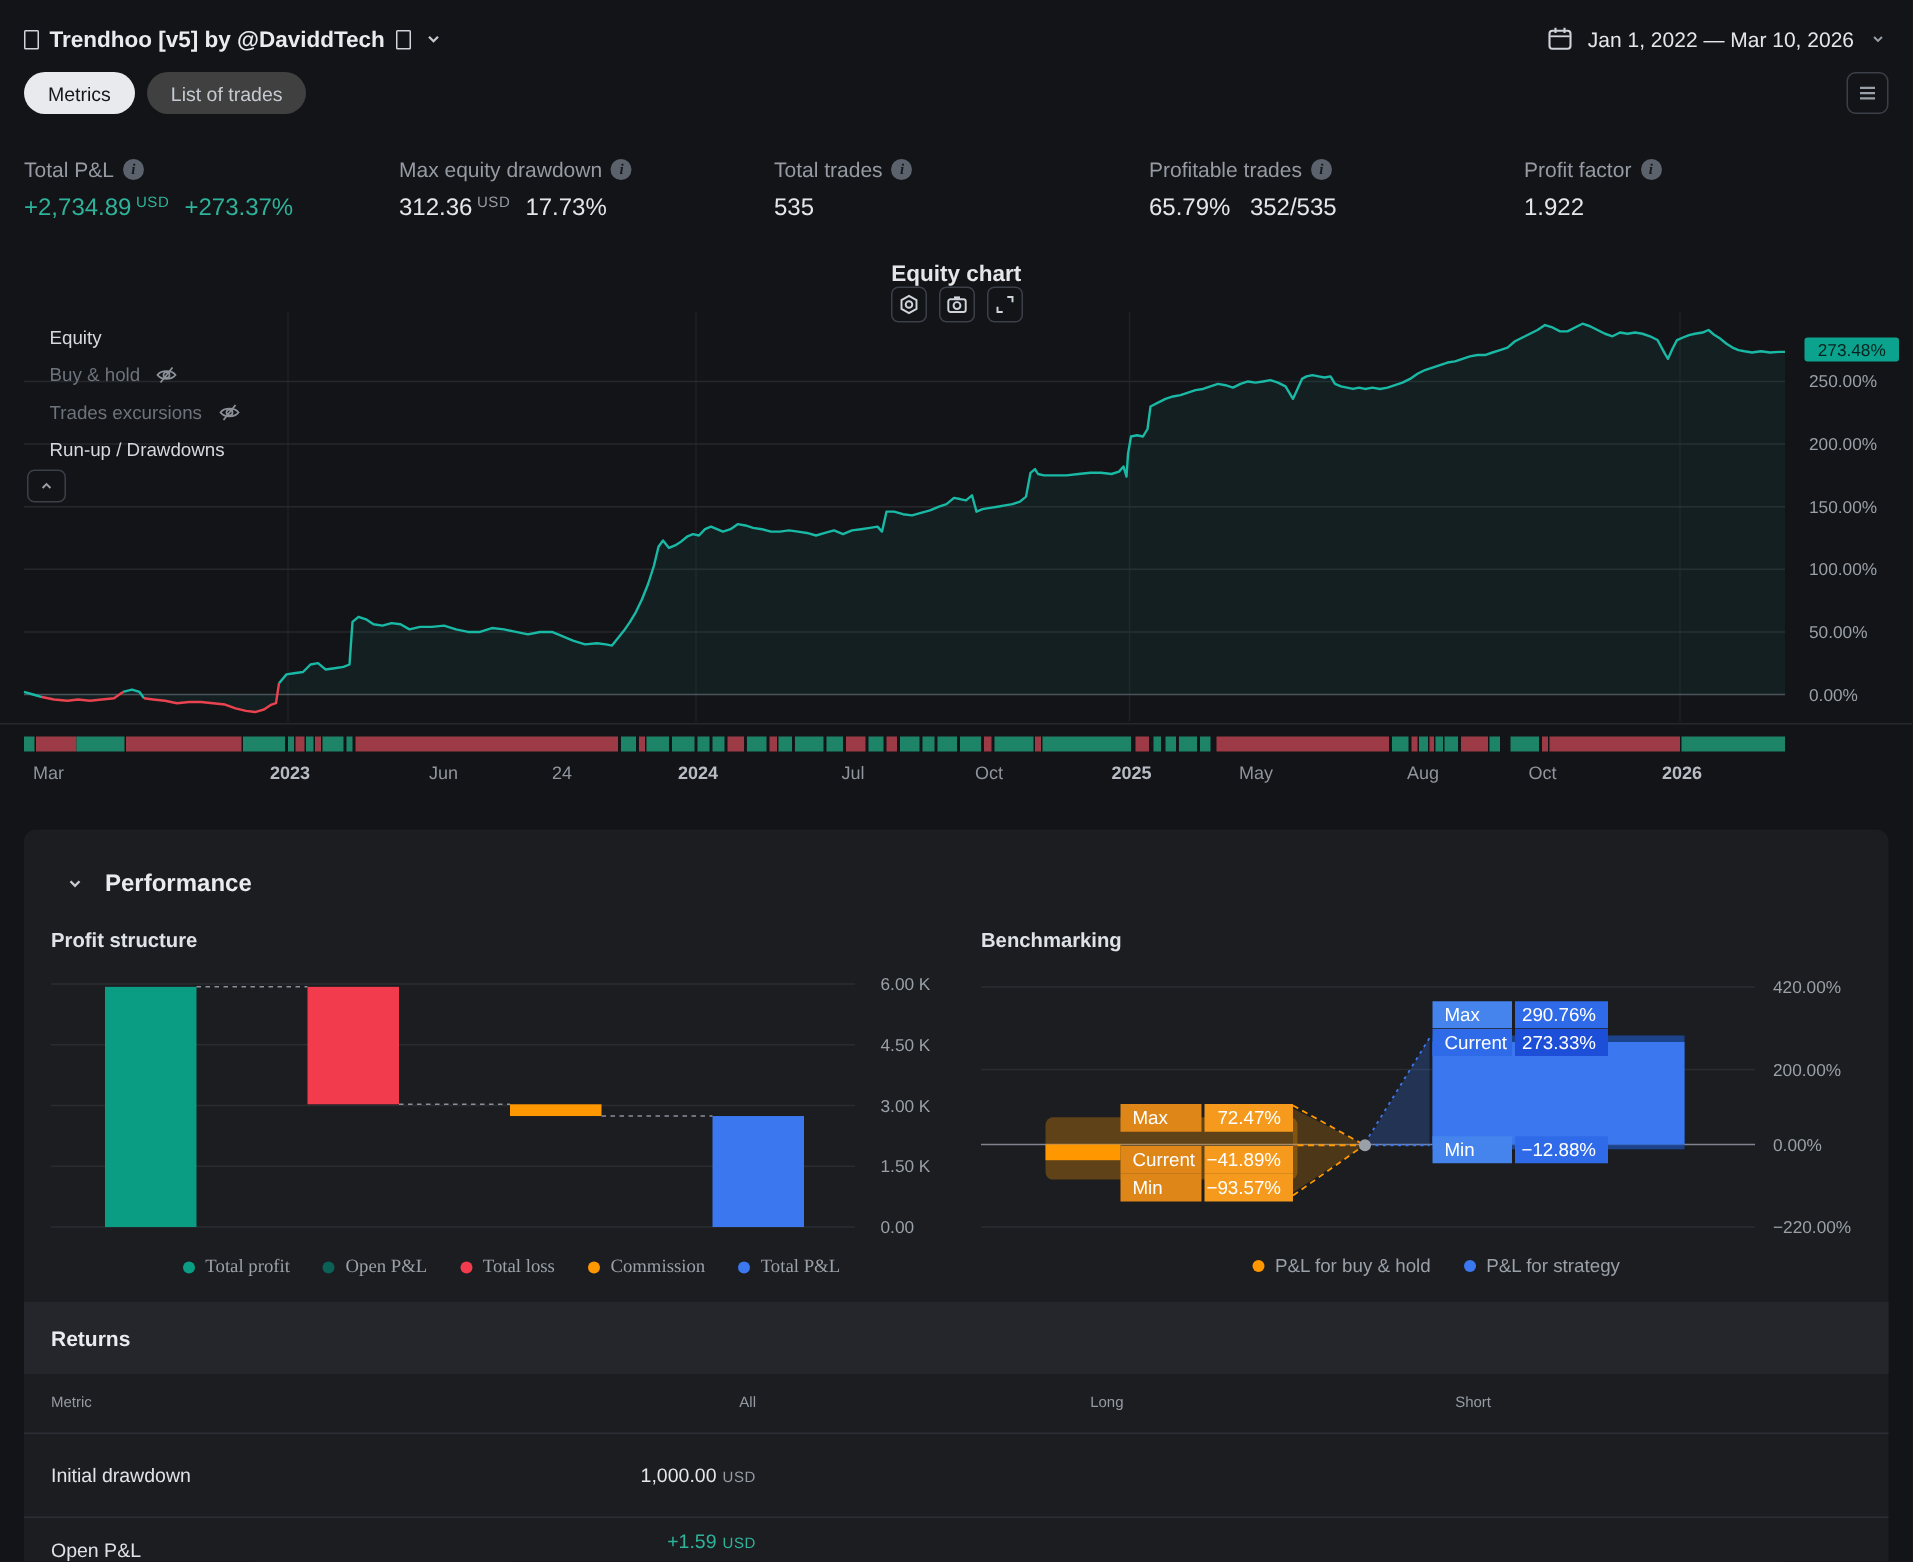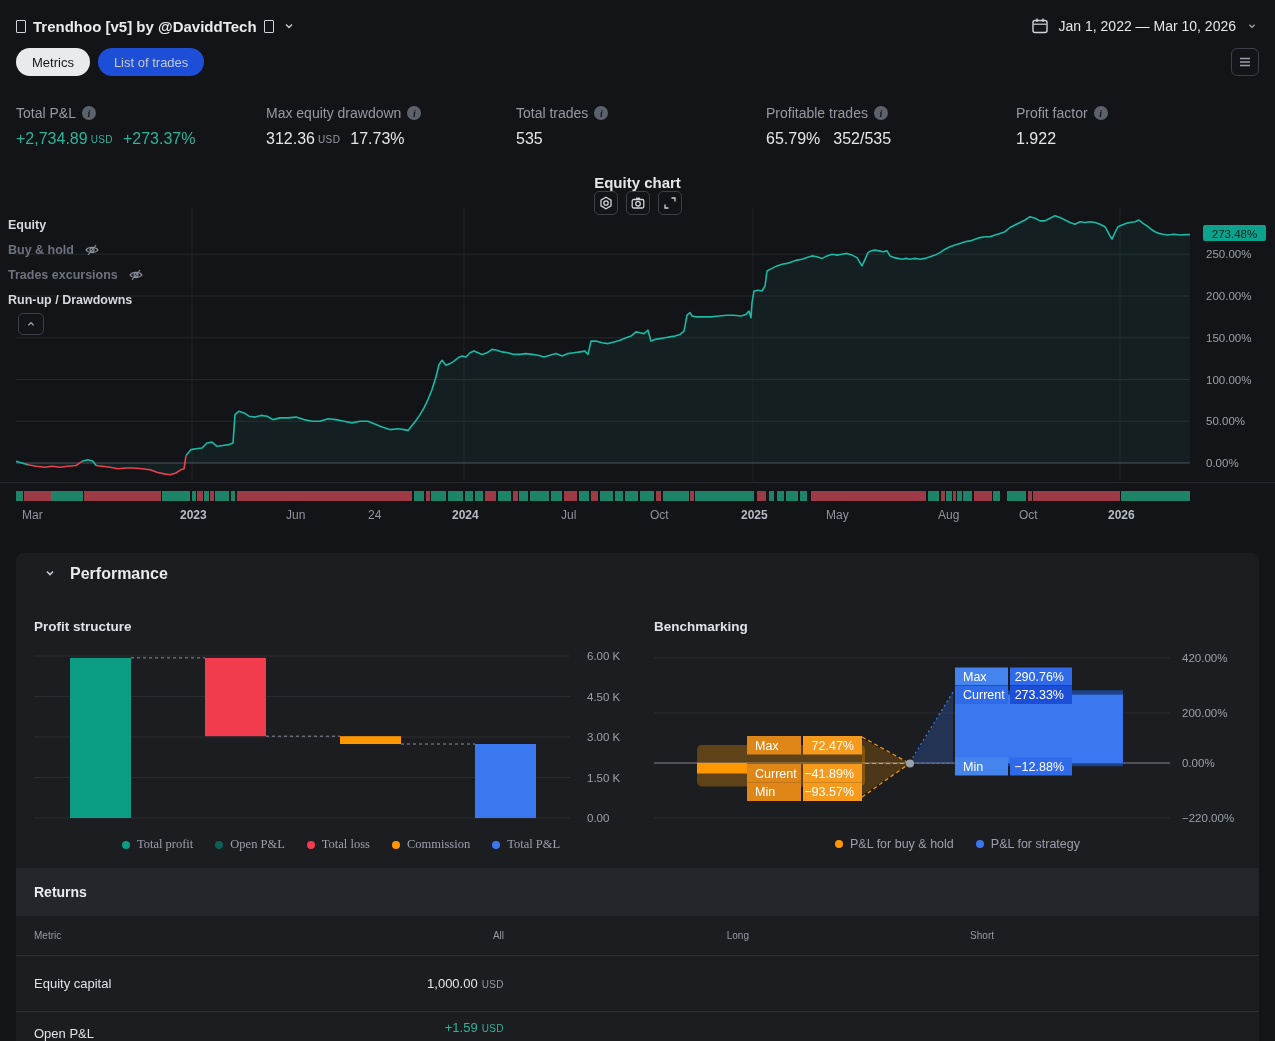--- a/index.html
+++ b/index.html
@@ -11,53 +11,53 @@
   }
   .topbar { padding:12px 16px 0 16px; }
   .topbar-row { display:flex; justify-content:space-between; align-items:center; height:28px; }
   .topbar-row + .topbar-row { margin-top:8px; }
   .strategy-title { display:flex; align-items:center; gap:7px; cursor:pointer; }
   .tofu { display:inline-block; width:10px; height:13px; border:1.5px solid #cfd3da; border-radius:1px; }
   .title-text { font-size:15px; font-weight:700; color:#e9ebef; }
   .date-range { display:flex; align-items:center; gap:9px; color:#e4e6ea; font-size:14px; cursor:pointer; }
   .tabs { display:flex; gap:8px;justify-content:center; }
   .tab { border:none; border-radius:16px; height:28px; padding:0 16px; font-size:13px;
-         font-family:inherit; cursor:pointer; background:#1d4ed8; color:#c6cad1; }
+         font-family:inherit; cursor:pointer; background:#404040; color:#c6cad1; }
   .tab.active { background:#e8eaed; color:#15171b; font-weight:400; }
   .icon-btn { display:flex; align-items:center; justify-content:center;
               background:transparent; border:1px solid #3b3f48; border-radius:5px;
               color:#cfd3da; cursor:pointer; }
   .list-btn { width:28px; height:28px; border-radius:6px; color:#9aa0a8; }
   .stats-row { display:flex; margin:28px 0 0 16px; }
   .stat { width:250px; }
   .stat-label { display:flex; align-items:center; gap:6px; color:#959aa3; font-size:14px; height:18px; }
   .info-icon { width:14px; height:14px; border-radius:50%; background:#5b626c; color:#16181c;
                font-size:10px; font-weight:700; display:inline-flex; align-items:center;
                justify-content:center; font-family:"Liberation Serif",serif; font-style:italic; }
-  .stat-value-row { margin-top:8px; font-size:16px; display:flex; align-items:center; }
+  .stat-value-row { margin-top:8px; font-size:16px; display:flex; align-items:flex-start; }
   .stat-value-row .unit { font-size:10px; letter-spacing:.4px; margin:0 8px 0 3px; color:#959aa3; }
   .stat-value-row .extra { margin-left:2px; }
   .pos, .pos .unit { color:#2eb39a; }
   .equity-header { display:flex; justify-content:space-between; align-items:center;
                    margin:26px 16px 0 16px; height:24px;flex-direction:column; }
   .equity-title { font-size:15px; font-weight:700; }
   .chart-btns { display:flex; gap:8px; }
   .chart-btns .icon-btn { width:24px; height:24px; }
   .equity-wrap { position:relative; width:1275px; height:345px; margin-top:0; }
   #equity-svg { position:absolute; left:0; top:0; }
-  .eq-legend { position:absolute; left:8px; top:14px;font-weight:bold; }
+  .eq-legend { position:absolute; left:33px; top:14px; }
   .eq-legend-row { display:flex; align-items:center; gap:10px; height:25px; font-size:12.5px; cursor:pointer; }
   .eq-legend-row.dim { color:#6d737d; }
   .eq-legend-row.bright { color:#d5d8dd; }
   .collapse-btn { position:absolute; left:18px; top:115px; width:26px; height:22px;
                   border-radius:5px; border:1px solid #3b3f48; background:transparent;
                   color:#9aa0a8; display:flex; align-items:center; justify-content:center; cursor:pointer; }
   .perf-card { position:relative; margin:10px 16px 0 16px; width:1243px; height:580px;
                background:#1b1d21; border-radius:8px; }
-  .perf-header { position:absolute; left:26px; top:12px; display:flex; 
+  .perf-header { position:absolute; left:26px; top:28px; display:flex; 
                  gap:12px; cursor:pointer; }
   .perf-title { font-size:16px; font-weight:700; color:#e9ebef; }
   .chart-title { position:absolute; top:66px; font-size:13.5px; font-weight:700; color:#dfe2e6; }
   .chart-title.left { left:18px;text-align:center; }
   .chart-title.right { left:638px; }
   #waterfall-svg { position:absolute; left:0; top:74px; }
   #benchmark-svg { position:absolute; left:624px; top:74px; }
   .chart-legend { position:absolute; top:284px; display:flex; justify-content:center;
                   gap:22px; font-size:12.5px; color:#9aa0a8; }
   .chart-legend.left-leg { left:0; width:650px;font-family:Liberation Serif, serif; }
@@ -437,21 +437,21 @@
         <span>Returns</span>
       </div>
     <div class="r-grid r-head">
       <div class="r-metric" style="color:#959aa3">Metric</div>
       <div class="r-col">All</div>
       <div class="r-col">Long</div>
       <div class="r-col">Short</div>
       <div></div>
     </div>
     <div class="r-grid r-row">
-      <div class="r-metric">Equity capital</div>
+      <div class="r-metric">Initial drawdown</div>
       <div class="r-col r-val"><span>1,000.00</span><span class="unit">USD</span></div>
       <div class="r-col"></div>
         <div class="r-col"></div>
         <div></div>
     </div>
     <div class="r-grid r-row tall">
       <div class="r-metric">Open P&amp;L</div>
       <div class="r-col r-val pos"><span class="pos">+1.59</span><span class="unit">USD</span></div>
       <div class="r-col"></div>
         <div class="r-col"></div>

